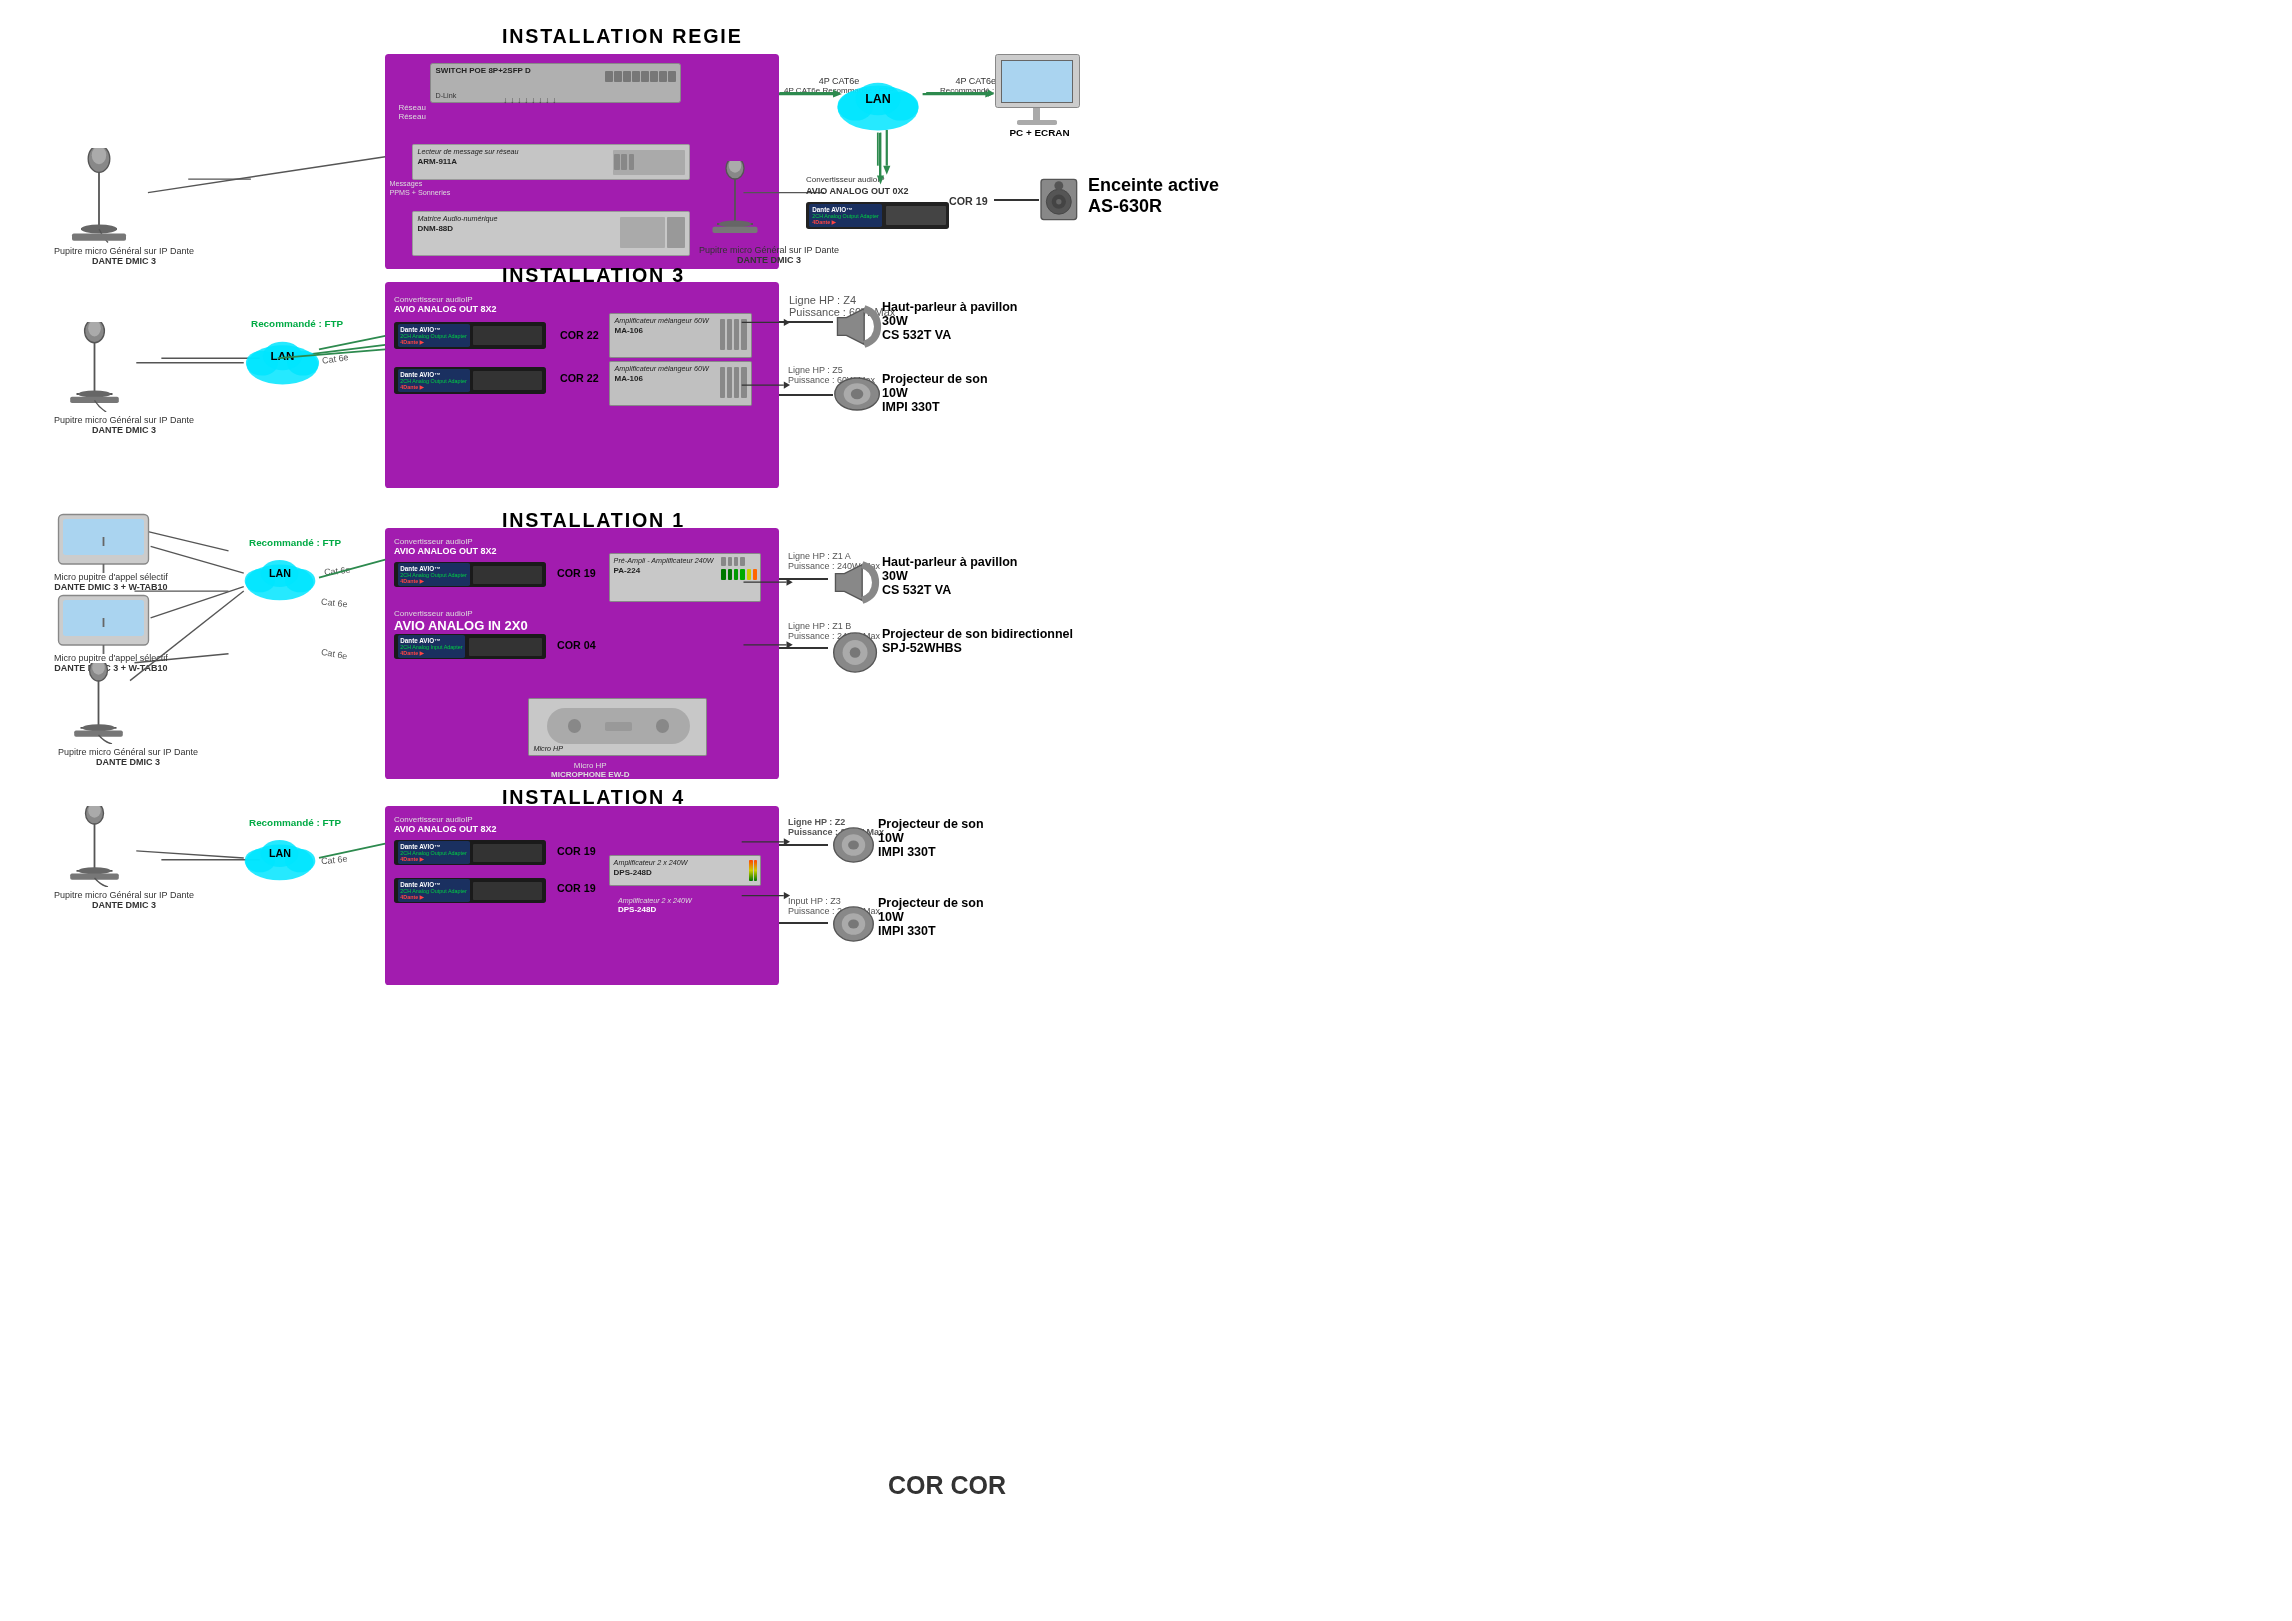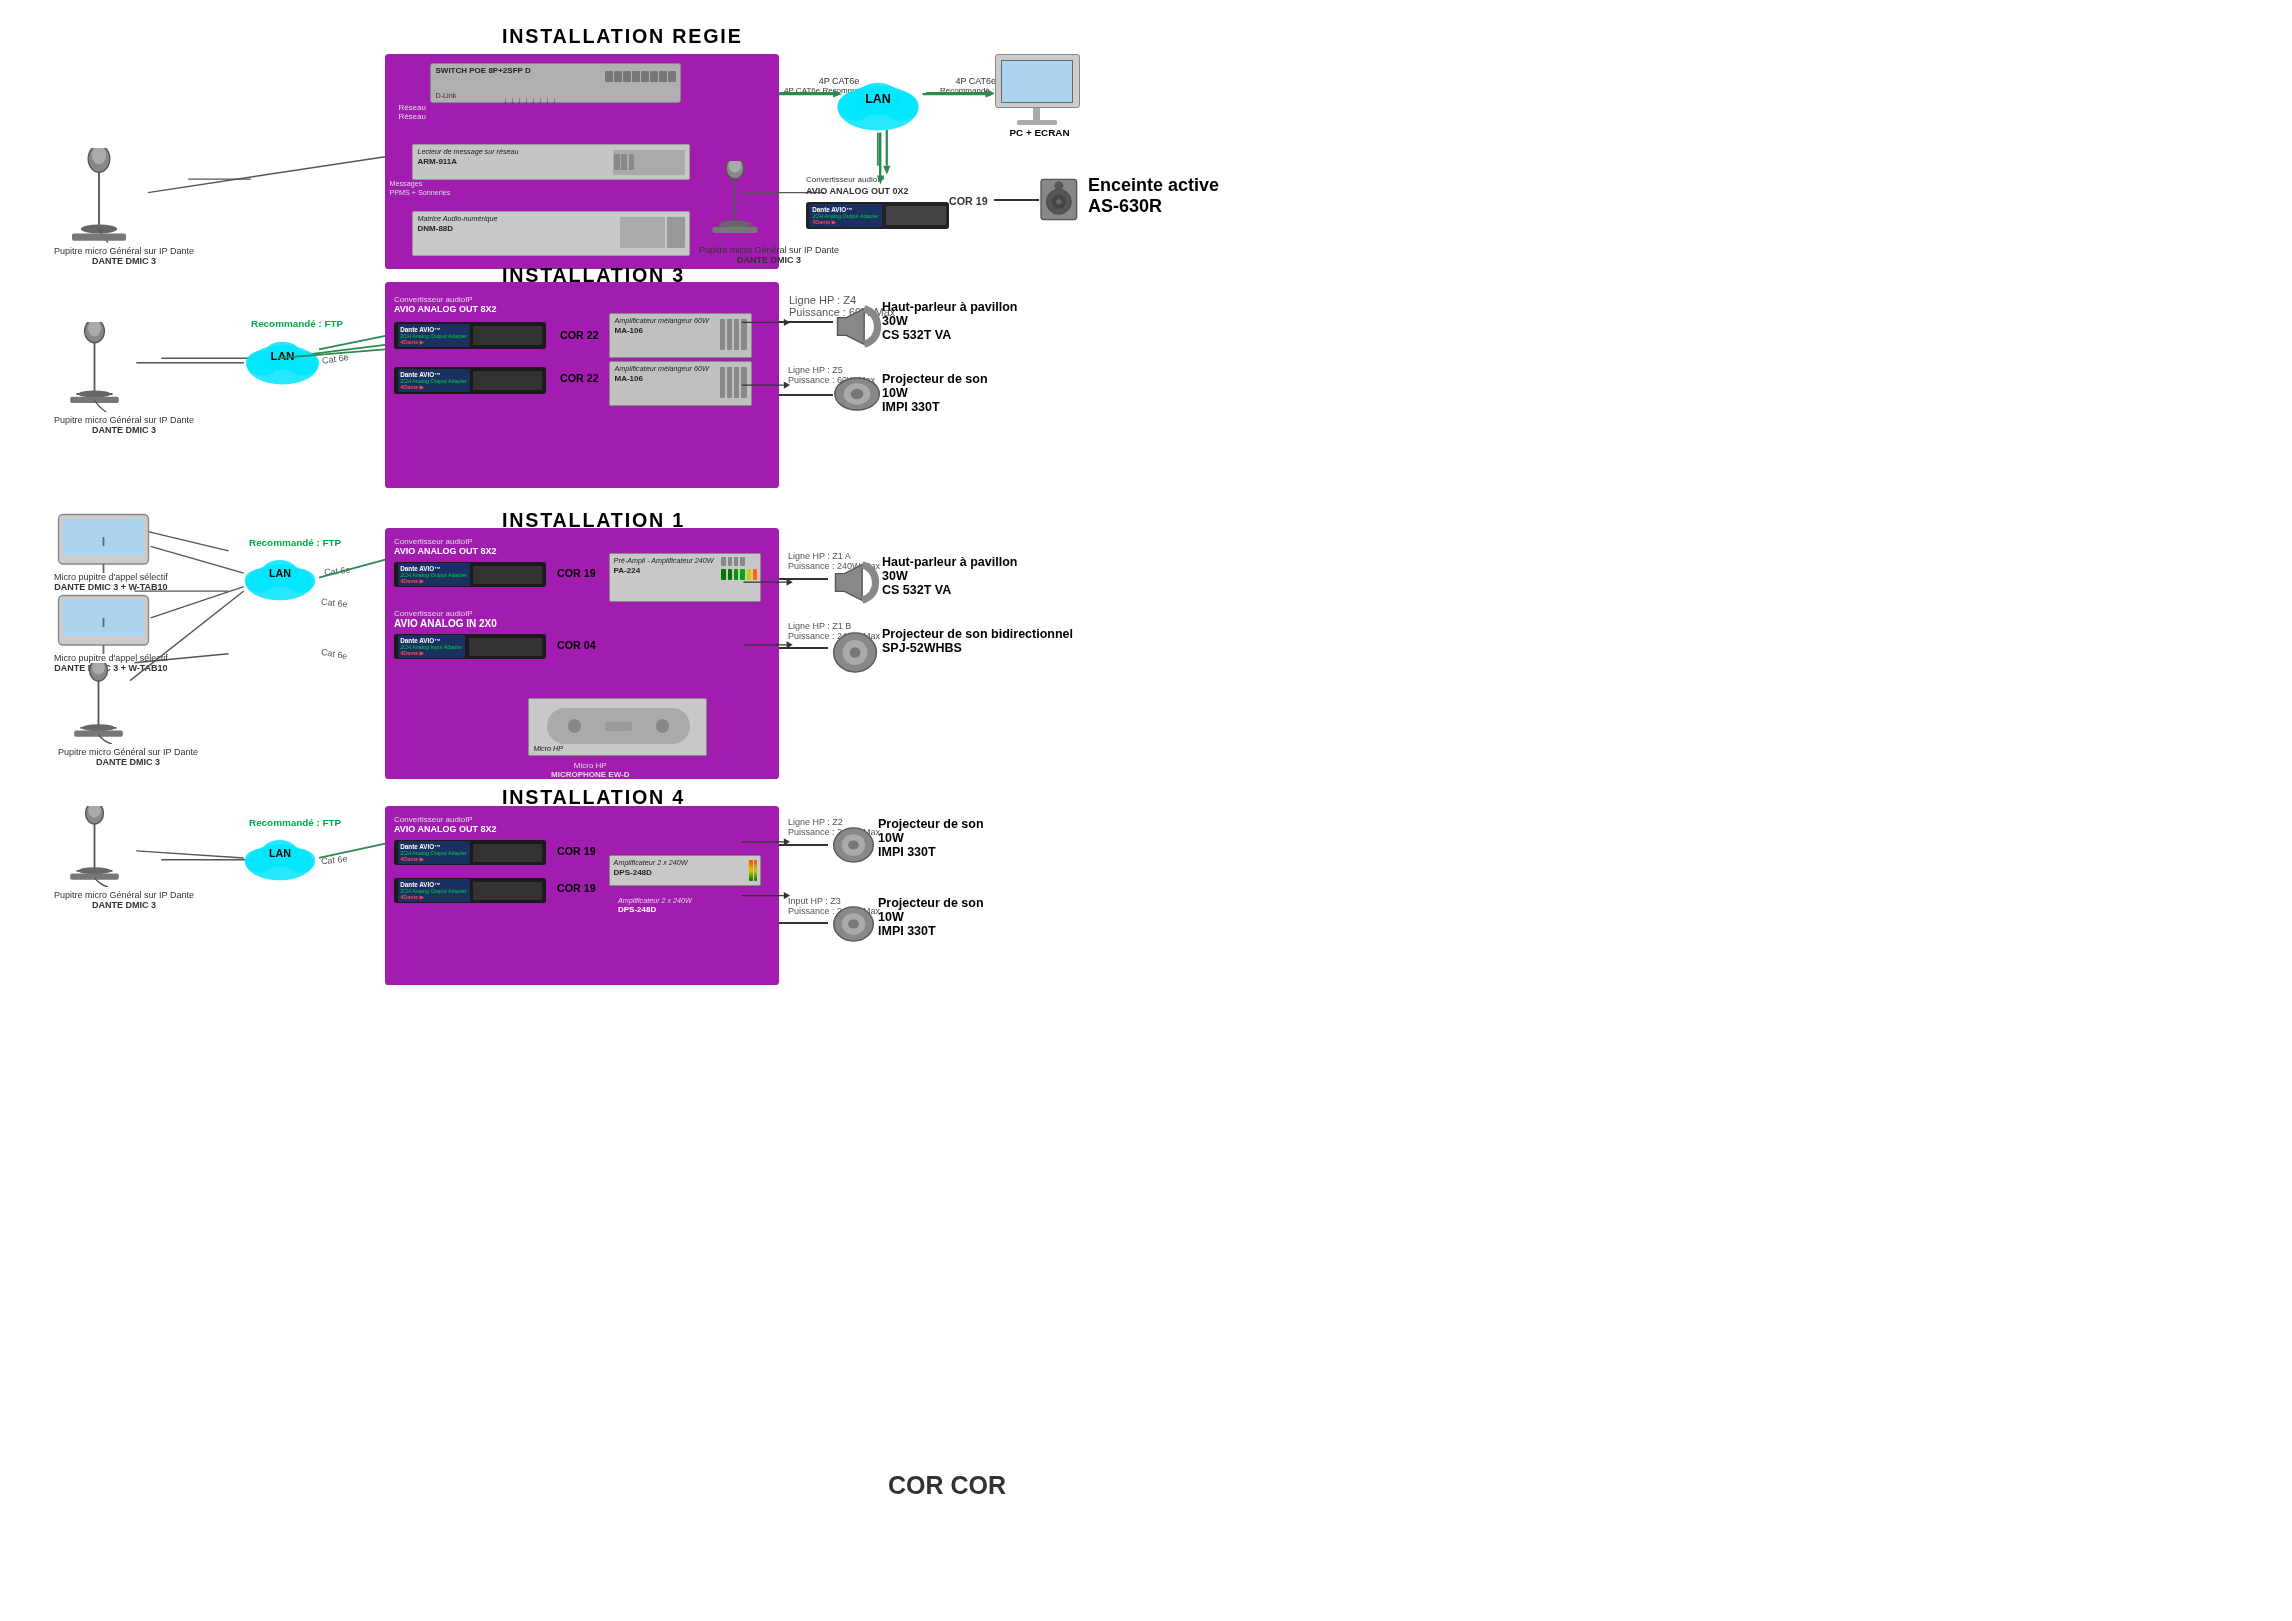--- a/index.html
+++ b/index.html
@@ -445,21 +445,21 @@
           <div style="width:4.5px;height:10.7px;background:#009900;border-radius:0.9px;"></div>
           <div style="width:4.5px;height:10.7px;background:#00aa00;border-radius:0.9px;"></div>
           <div style="width:4.5px;height:10.7px;background:#cccc00;border-radius:0.9px;"></div>
           <div style="width:4.5px;height:10.7px;background:#ff6600;border-radius:0.9px;"></div>
         </div>
       </div>
     </div>
 
     <div style="position:absolute;left:9px;top:81px;">
       <div style="font-size:8px;color:#ddd;">Convertisseur audioIP</div>
-      <div style="font-size:10px;font-weight:bold;color:#fff;">AVIO ANALOG IN 2X0</div>
+      <div style="font-size:13px;font-weight:bold;color:#fff;">AVIO ANALOG IN 2X0</div>
     </div>
 
     <div style="position:absolute;left:9px;top:106px;width:152px;height:25px;background:#1a1a1a;border-radius:2.7px;display:flex;align-items:center;padding:1.8px 3.6px;">
       <div style="background:#1a3060;border-radius:1.8px;padding:1.8px 2.7px;margin-right:3.6px;min-width:63px;">
         <div style="color:white;font-size:6.3px;font-weight:bold;">Dante AVIO™</div>
         <div style="color:#00cc44;font-size:5.4px;">2CH Analog Input Adapter</div>
         <div style="color:#ff4444;font-size:5.4px;font-weight:bold;">4Dante ▶</div>
       </div>
       <div style="flex:1;height:18px;background:#333;border-radius:0.9px;"></div>
     </div>
@@ -651,21 +651,21 @@
       <ellipse cx="45" cy="72" rx="18" ry="4" fill="#666"></ellipse>
       <rect x="18" y="75" width="54" height="7" rx="2" fill="#777"></rect>
       <path d="M45 80 Q52 88 60 90" stroke="#555" stroke-width="1.5" fill="none"></path>
     </svg>
     <div style="font-size:9px;color:#333;text-align:center;">
       <div>Pupitre micro Général sur IP Dante</div>
       <div style="font-weight:bold;">DANTE DMIC 3</div>
     </div>
   </div>
 
-  <div style="position:absolute;left:788px;top:817px;font-size:9px;color:#555;">
+  <div style="position:absolute;left:788px;top:817px;font-size:9px;color:#555;font-weight:bold;">
     <div>Ligne HP : Z2</div>
     <div>Puissance : 240W Max</div>
   </div>
   <div style="position:absolute;left:779px;top:844px;width:49px;height:1.8px;background:#333;"></div>
   <div style="position:absolute;left:831px;top:826px;">
     <svg width="45" height="38" viewBox="0 0 50 42">
       <ellipse cx="25" cy="21" rx="22" ry="19" fill="#888" stroke="#555" stroke-width="1.5"></ellipse>
       <ellipse cx="25" cy="21" rx="13" ry="12" fill="#aaa"></ellipse>
       <ellipse cx="25" cy="21" rx="6" ry="5" fill="#777"></ellipse>
     </svg>

